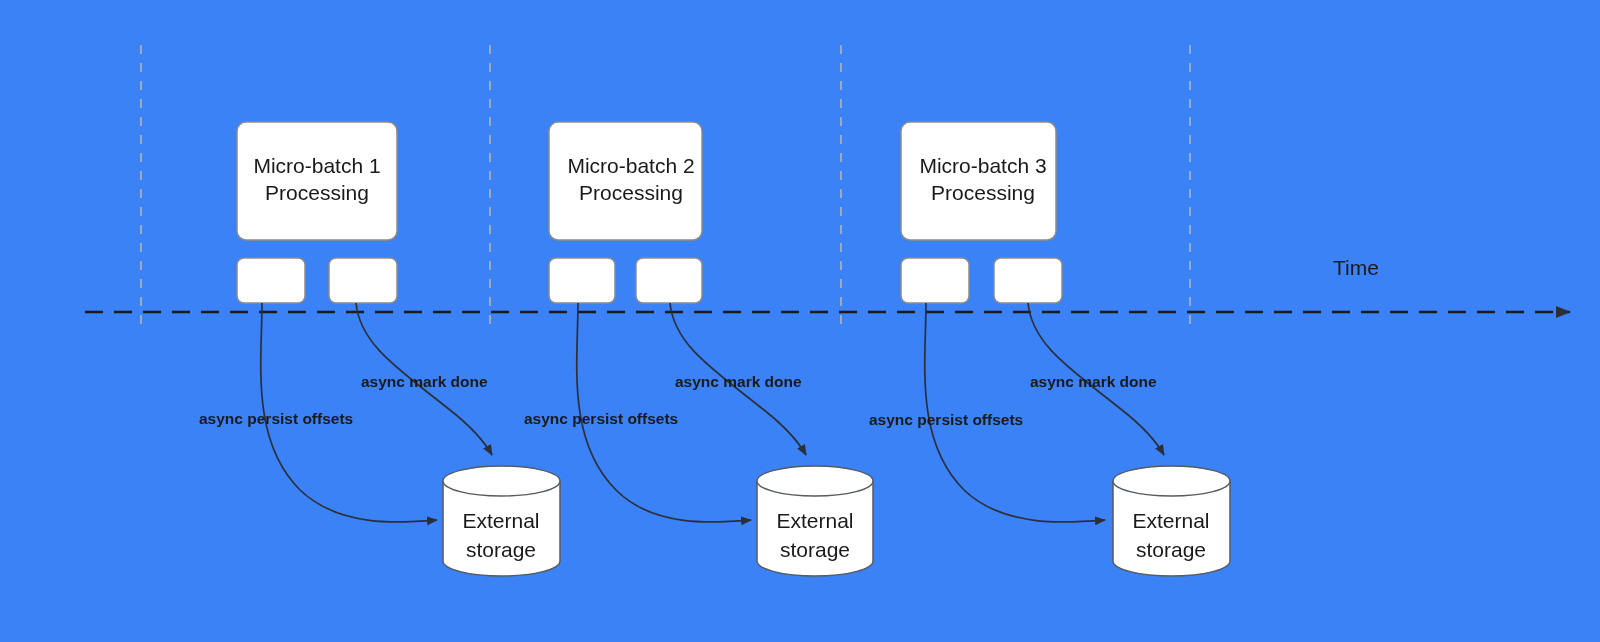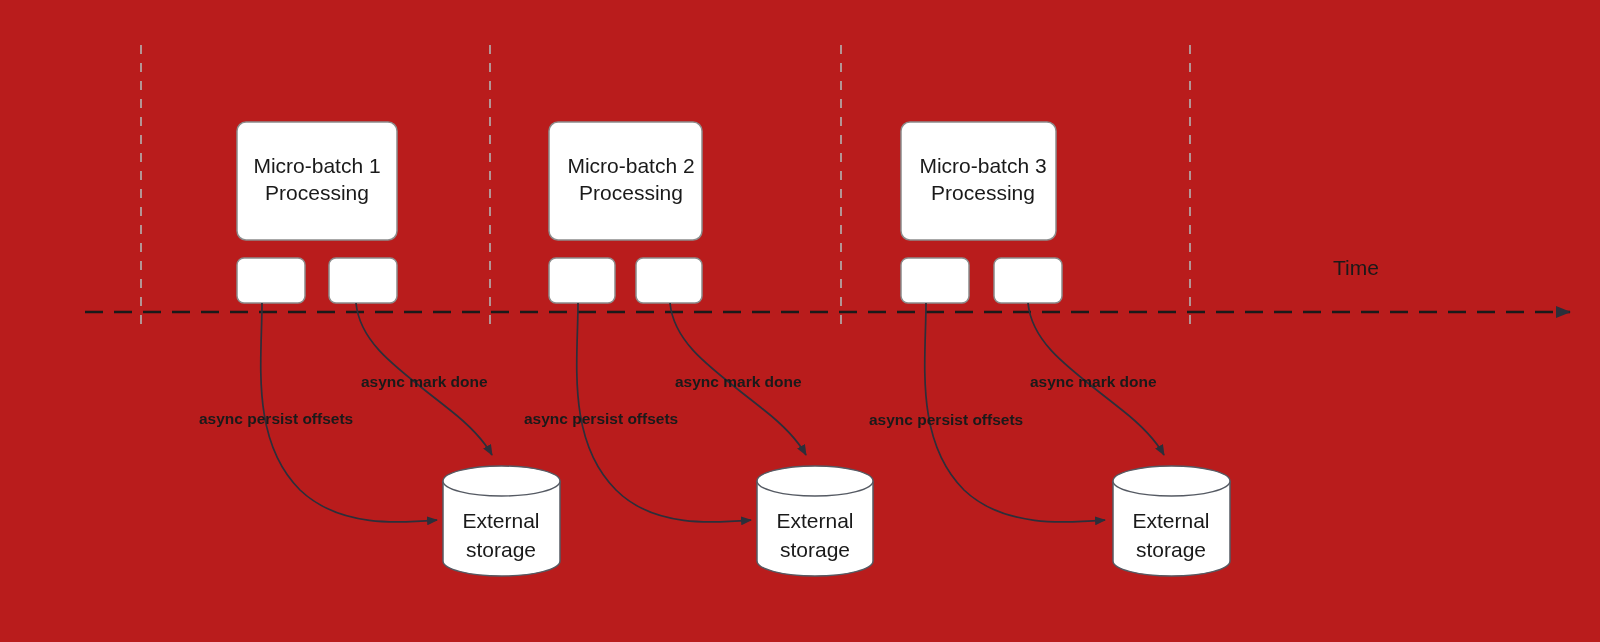--- a/index.html
+++ b/index.html
@@ -4,21 +4,21 @@
 <style>
   html, body {
     margin: 0;
     padding: 0;
     background: #ffffff;
   }
   #canvas {
     position: relative;
     width: 1600px;
     height: 642px;
-    background: #b91c1c;
+    background: #3b82f6;
     overflow: hidden;
     font-family: "Liberation Sans", sans-serif;
   }
   #svg-layer {
     position: absolute;
     left: 0;
     top: 0;
     width: 1600px;
     height: 642px;
   }

